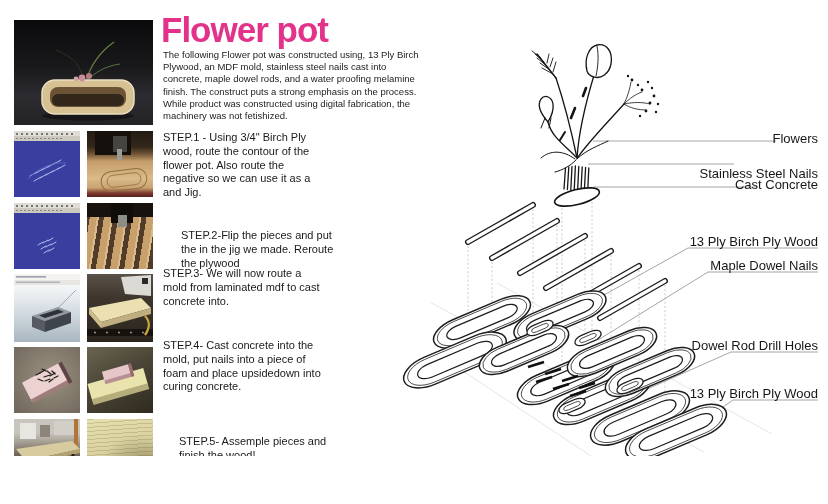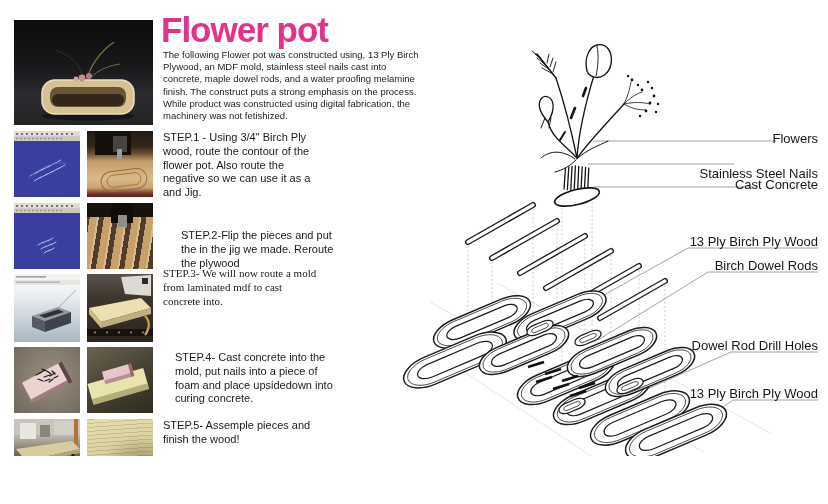--- a/index.html
+++ b/index.html
@@ -191,23 +191,23 @@
        background:radial-gradient(circle at 80% 85%,rgba(60,50,20,.45),transparent 55%),
                   repeating-linear-gradient(176deg,rgba(110,95,45,.22) 0 1px,rgba(0,0,0,0) 1px 4px),
                   linear-gradient(163deg,#e6dfae 0%,#d9d2a0 45%,#c4ba8d 75%,#aaa079 100%);">
   </div>
 
   <h1 class="title" style="margin:0;color:#e23289;">Flower pot</h1>
   <p class="intro" style="margin:0;">The following Flower pot was constructed using, 13 Ply Birch Plywood, an MDF mold, stainless steel nails cast into concrete, maple dowel rods, and a water proofing melamine finish.  The construct puts a strong emphasis on the process.  While product was constructed using digital fabrication, the machinery was not fetishized.</p>
 
   <p class="step" style="top:131px;margin:0;">STEP.1 - Using 3/4" Birch Ply wood, route the contour of the flower pot.  Also route the negative so we can use it as a and Jig.</p>
   <p class="step" style="top:211px;margin:18px;">STEP.2-Flip  the pieces and put the in the jig we made. Reroute the plywood</p>
-  <p class="step" style="top:267px;margin:0;font-family:Liberation Serif, serif;">STEP.3- We will now route a mold from laminated mdf to cast concrete into.</p>
-  <p class="step" style="top:339px;margin:12px;">STEP.4- Cast concrete into the mold, put nails into a piece of foam and place upsidedown into curing concrete.</p>
-  <p class="step" style="top:419px;margin:0;">STEP.5- Assemple pieces and finish the wood!</p>
+  <p class="step" style="top:267px;margin:0;">STEP.3- We will now route a mold from laminated mdf to cast concrete into.</p>
+  <p class="step" style="top:339px;margin:0;">STEP.4- Cast concrete into the mold, put nails into a piece of foam and place upsidedown into curing concrete.</p>
+  <p class="step" style="top:419px;margin:16px;">STEP.5- Assemple pieces and finish the wood!</p>
 
   <svg class="diagram-svg" width="828" height="504" viewBox="0 0 828 504">
 
     <g stroke="#dedede" stroke-width="0.8">
       <path d="M430,302 L704,452"></path>
       <path d="M497,283 L772,434"></path>
       <path d="M436,353 L603,464"></path>
     </g>
 
     <g stroke="#bdbdbd" stroke-width="0.8" stroke-dasharray="2 2.2" fill="none">
@@ -393,17 +393,17 @@
       <path d="M536,382 L552,377"></path>
         <path d="M553,389 L569,384"></path>
       <path d="M570,396 L586,391"></path>
     </g>
   </svg>
 
   <div class="dlabel" style="top:134px;">Flowers</div>
   <div class="dlabel" style="top:169px;">Stainless Steel Nails</div>
   <div class="dlabel" style="top:180px;">Cast Concrete</div>
   <div class="dlabel" style="top:237px;">13 Ply Birch Ply Wood</div>
-  <div class="dlabel" style="top:261px;">Birch Dowel Rods</div>
+  <div class="dlabel" style="top:261px;">Maple Dowel Nails</div>
   <div class="dlabel" style="top:341px;margin-left:24px;">Dowel Rod Drill Holes</div>
   <div class="dlabel" style="top:389px;">13 Ply Birch Ply Wood</div>
 
 </div>
 
 </body></html>

